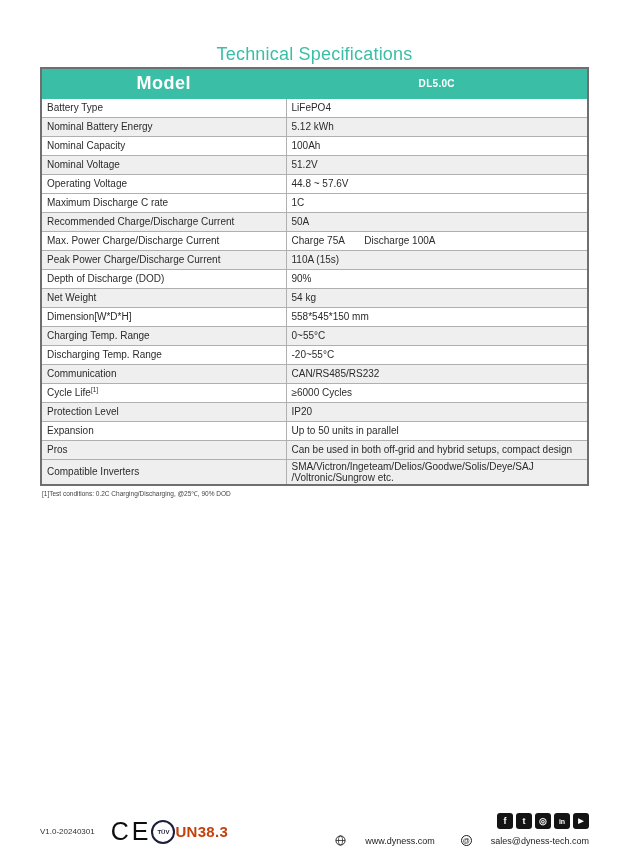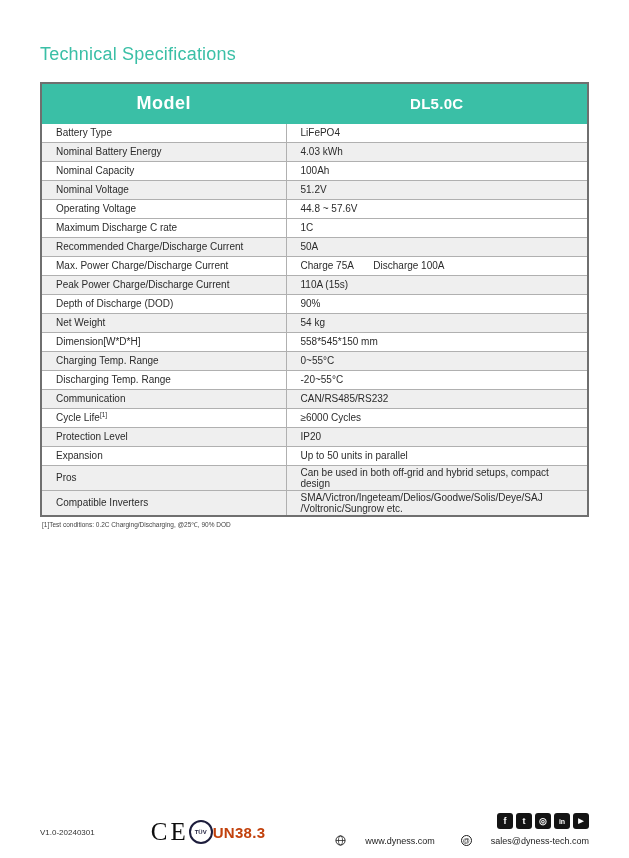--- a/index.html
+++ b/index.html
@@ -3,48 +3,48 @@
 <meta charset="utf-8">
 <style>
   :root { --accent:#3ABFA6; --row-shade:#EFEFEF; }
   * { margin:0; padding:0; box-sizing:border-box; }
   html,body { background:#fff; }
   .page {
     width:629px; height:858px; position:relative; background:#fff;
     font-family:"Liberation Sans", sans-serif; padding:44px 40px 0;
     overflow:hidden;
   }
-  .title { color:var(--accent); font-size:18px; font-weight:400; margin-bottom:17px; letter-spacing:0.2px; }
+  .title { color:var(--accent); font-size:18px; font-weight:400; margin-bottom:2px; letter-spacing:0.2px;text-align:center; }
 
   table.spec-table { width:549px; border-collapse:collapse; border:2px solid #6f6f6f; }
   .spec-table th {
-    background:var(--accent); color:#fff; height:40px; font-weight:bold;
+    background:var(--accent); color:#fff; height:30px; font-weight:bold;
     border:1px solid var(--accent); text-align:center; vertical-align:middle;
   }
   .th-model { width:245px; font-size:18px; letter-spacing:0.5px; }
-  .th-value { font-size:15px; letter-spacing:0.3px;margin-top:28px; }
+  .th-value { font-size:10px; letter-spacing:0.3px;margin-top:28px; }
   .spec-table td {
     border:1px solid #b0b0b0; font-size:10px; color:#2b2b2b;
-    height:19px; vertical-align:middle; padding:1px 14px;
+    height:19px; vertical-align:middle; padding:1px 5px;
   }
   .label-cell { text-align:left; padding-left:8px; width:245px; }
   .value-cell { text-align:left; white-space:pre-line; }
   tr.shaded { background:var(--row-shade); }
   tr.separator-above td { border-top:3px double #6f6f6f; }
   .label-cell sup { font-size:6.5px; vertical-align:super; }
 
   .footnote { font-size:6.5px; color:#444; margin-top:3px; margin-left:2px; }
 
   .footer {
     position:absolute; left:40px; right:40px; bottom:12px;
     display:flex; justify-content:space-between; align-items:flex-end;
   }
   .footer-left { display:flex; align-items:center; gap:0; }
   .version { font-size:8px; color:#333; }
-  .ce { font-size:25px; color:#0d0d0d; letter-spacing:3px; margin-left:56px; font-family:Liberation Serif, serif; }
+  .ce { font-size:25px; color:#0d0d0d; letter-spacing:3px; margin-left:16px; font-family:Liberation Sans, sans-serif; }
   .tuv {
     width:24px; height:24px; border:2px solid #1d1d3c; border-radius:50%;
     display:flex; align-items:center; justify-content:center;
     font-size:6px; font-weight:bold; color:#1d1d3c;
   }
   .un { font-size:15px; font-weight:800; color:#c2410c; letter-spacing:0.3px; }
 
   .footer-right { display:flex; flex-direction:column; align-items:flex-end; gap:6px; }
   .social-row { display:flex; gap:3px; }
   .social-icon {
@@ -75,21 +75,21 @@
         <th class="th-value">DL5.0C</th>
       </tr>
     </thead>
     <tbody>
         <tr class="">
           <td class="label-cell">Battery Type</td>
           <td class="value-cell">LiFePO4</td>
         </tr>
         <tr class="shaded">
           <td class="label-cell">Nominal Battery Energy</td>
-          <td class="value-cell">4.03 kWh</td>
+          <td class="value-cell">5.12 kWh</td>
         </tr>
         <tr class="">
           <td class="label-cell">Nominal Capacity</td>
           <td class="value-cell">100Ah</td>
         </tr>
         <tr class="shaded">
           <td class="label-cell">Nominal Voltage</td>
           <td class="value-cell">51.2V</td>
         </tr>
         <tr class="">

